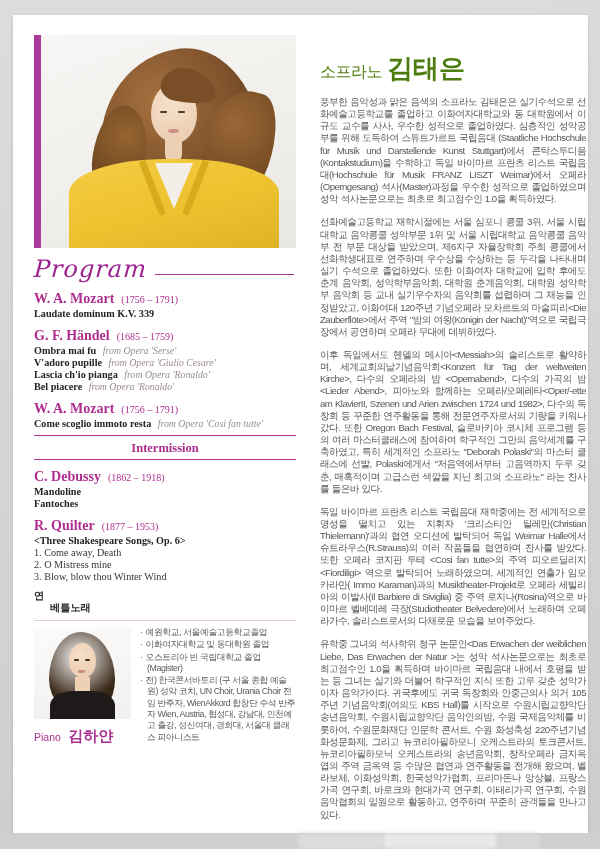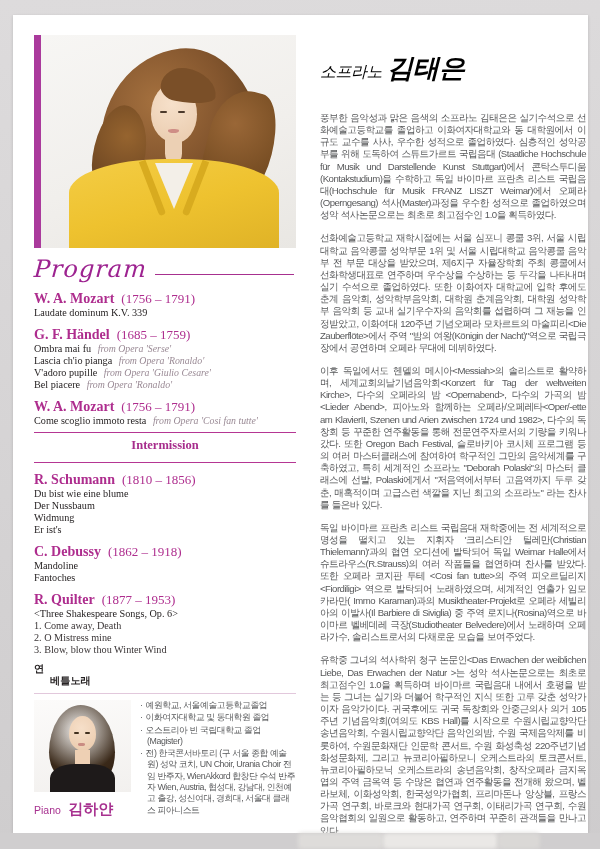--- a/index.html
+++ b/index.html
@@ -48,28 +48,28 @@
   .sp-lapel-r { left:151px; transform:rotate(21deg); border-radius:0 0 4px 4px; }
 
   .program-head { display:flex; align-items:flex-end; margin:4px 0 8px; }
   .program-script { font-family:"DejaVu Serif", serif; font-style:italic; font-size:24px;
                     color:#9d2390; letter-spacing:1px; line-height:26px; transform:skewX(-4deg); }
   .program-rule { flex:1; height:1.4px; background:#a7308f; margin:0 2px 7px 8px; }
 
   .pgroup { margin-bottom:7px; }
   .composer-line { font-family:"Liberation Serif", serif; color:#ae2d8e; line-height:15px; margin-bottom:1px; }
   .composer { font-size:14px; font-weight:bold; }
-  .dates { font-size:13px; margin-left:3px; }
+  .dates { font-size:10px; margin-left:3px; }
   .song { font-family:"Liberation Serif", serif; font-size:10.2px; line-height:12px; }
-  .song-title { font-weight:normal; color:#272324; }
+  .song-title { font-weight:bold; color:#272324; }
   .song-note { font-style:italic; color:#9a8a95; font-size:9.8px; margin-left:4px; }
   .song-plain { font-weight:normal; color:#3a3536; }
 
   .intermission { border-top:1.3px solid #b53693; border-bottom:1.3px solid #b53693;
-                  text-align:center; padding:2px 0 9px; margin:5px 0 8px; }
+                  text-align:center; padding:2px 0 3px; margin:5px 0 8px; }
   .intermission-label { font-family:"Liberation Serif", serif; font-weight:bold;
                         font-size:12.5px; color:#a72d8c; }
 
   .thin-divider { border-top:1px solid #e2c8dc; margin:6px 0 6px; }
 
   .pianist-row { display:flex; gap:9px; }
   .pianist-left { width:97px; flex:0 0 97px; }
   .pianist-photo { position:relative; width:97px; height:92px; overflow:hidden;
                    background:linear-gradient(170deg,#fcfbfa 0%,#f2f0ee 100%); }
   .pp-hair { position:absolute; left:15px; top:5px; width:66px; height:86px;
@@ -88,21 +88,21 @@
   .pianist-caption { margin-top:8px; white-space:nowrap; }
   .pianist-role { font-size:10.5px; color:#a7308f; }
   .pianist-name { font-size:15px; font-weight:bold; color:#a7308f; margin-left:3px; }
 
   .creds { flex:1; font-size:8.8px; line-height:11.3px; color:#57585a; letter-spacing:-0.4px; }
   .cred { padding-left:7px; text-indent:-7px; margin-bottom:1px; }
   .cred::before { content:"\B7"; margin-right:3px; color:#57585a; }
 
   
   .right-col { position:absolute; left:307px; top:36px; width:266px; }
-  .bio-title { margin-bottom:26px; color:#000000;font-style:italic; }
+  .bio-title { margin-bottom:10px; color:#4d7c0f; }
   .bio-role { font-size:16px; letter-spacing:-0.5px; }
   .bio-name { font-size:26px; font-weight:bold; letter-spacing:0px; margin-left:5px; }
   .bio p { font-size:9.6px; line-height:12.15px; letter-spacing:-0.5px; word-spacing:0.4px;
            text-align:justify; color:#57585a; margin:0 0 11px; }
 
   
   .bottom-strip { position:absolute; left:0; top:833px; width:600px; height:16px; background:#d0cecf; }
   .bs-blob { position:absolute; top:0; height:16px; filter:blur(2px); border-radius:4px; }
   .bs-b1 { left:298px; width:85px; background:#dedcda; }
   .bs-b2 { left:383px; width:115px; background:#eae8e6; }
@@ -153,58 +153,48 @@
       <div class="pgroup">
         <div class="composer-line">
           <span class="composer">G. F. Händel</span>
           <span class="dates">(1685 – 1759)</span>
         </div>
         <div class="song">
           <span class="song-title">Ombra mai fu</span>
           <span class="song-note">from Opera 'Serse'</span>
         </div>
         <div class="song">
+          <span class="song-title">V'adoro pupille</span>
+          <span class="song-note">from Opera 'Giulio Cesare'</span>
+        </div>
+        <div class="song">
           <span class="song-title">Lascia ch'io pianga</span>
           <span class="song-note">from Opera 'Ronaldo'</span>
         </div>
         <div class="song">
-          <span class="song-title">V'adoro pupille</span>
-          <span class="song-note">from Opera 'Giulio Cesare'</span>
-        </div>
-        <div class="song">
           <span class="song-title">Bel piacere</span>
           <span class="song-note">from Opera 'Ronaldo'</span>
         </div>
       </div>
 
       <div class="pgroup" style="margin-bottom:3px;">
         <div class="composer-line">
           <span class="composer">W. A. Mozart</span>
           <span class="dates">(1756 – 1791)</span>
         </div>
         <div class="song">
           <span class="song-title">Come scoglio immoto resta</span>
           <span class="song-note">from Opera 'Cosi fan tutte'</span>
         </div>
       </div>
 
       <div class="intermission">
         <span class="intermission-label">Intermission</span>
       </div>
 
-      <div class="pgroup">
-        <div class="composer-line">
-          <span class="composer">R. Schumann</span>
-          <span class="dates">(1810 – 1856)</span>
-        </div>
-        <div class="song"><span class="song-title">Du bist wie eine blume</span></div>
-        <div class="song"><span class="song-title">Der Nussbaum</span></div>
-        <div class="song"><span class="song-title">Widmung</span></div>
-        <div class="song"><span class="song-title">Er ist's</span></div>
-      </div>
 
       <div class="pgroup">
         <div class="composer-line">
           <span class="composer">C. Debussy</span>
           <span class="dates">(1862 – 1918)</span>
         </div>
         <div class="song"><span class="song-title">Mandoline</span></div>
         <div class="song"><span class="song-title">Fantoches</span></div>
       </div>
 

